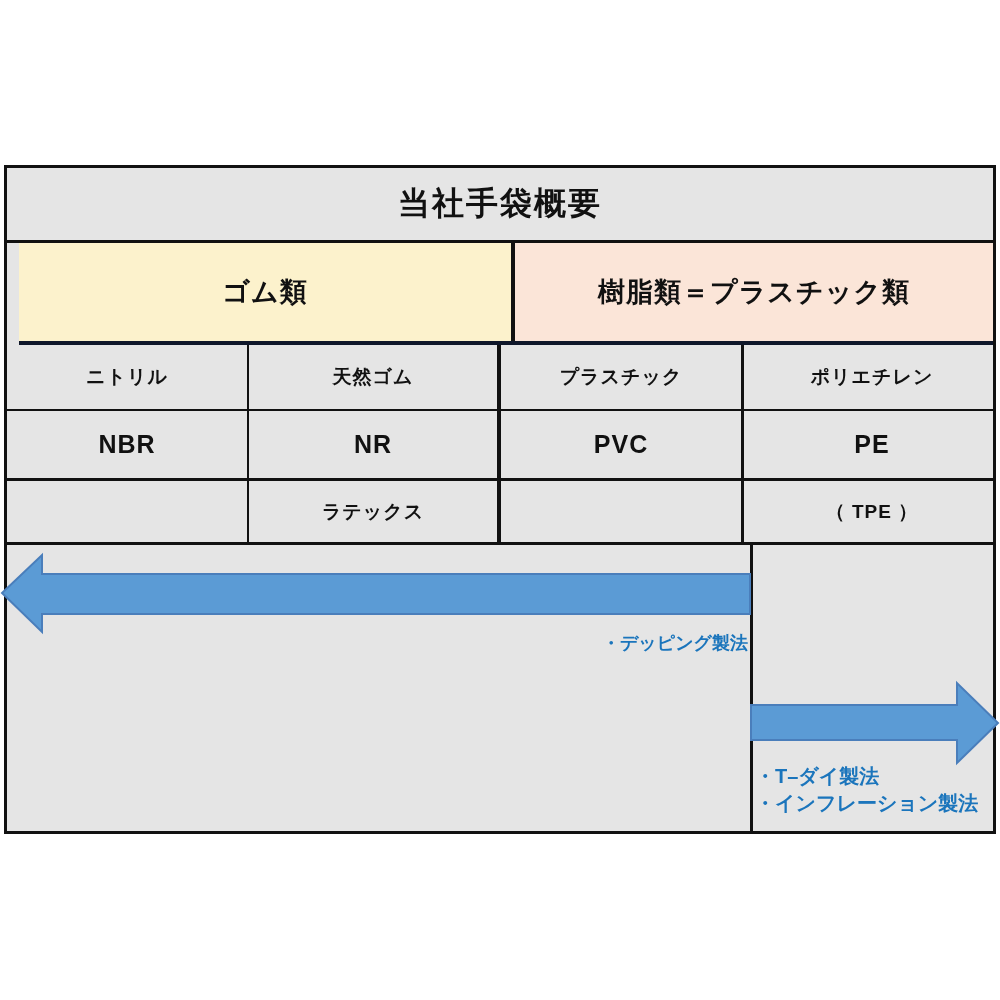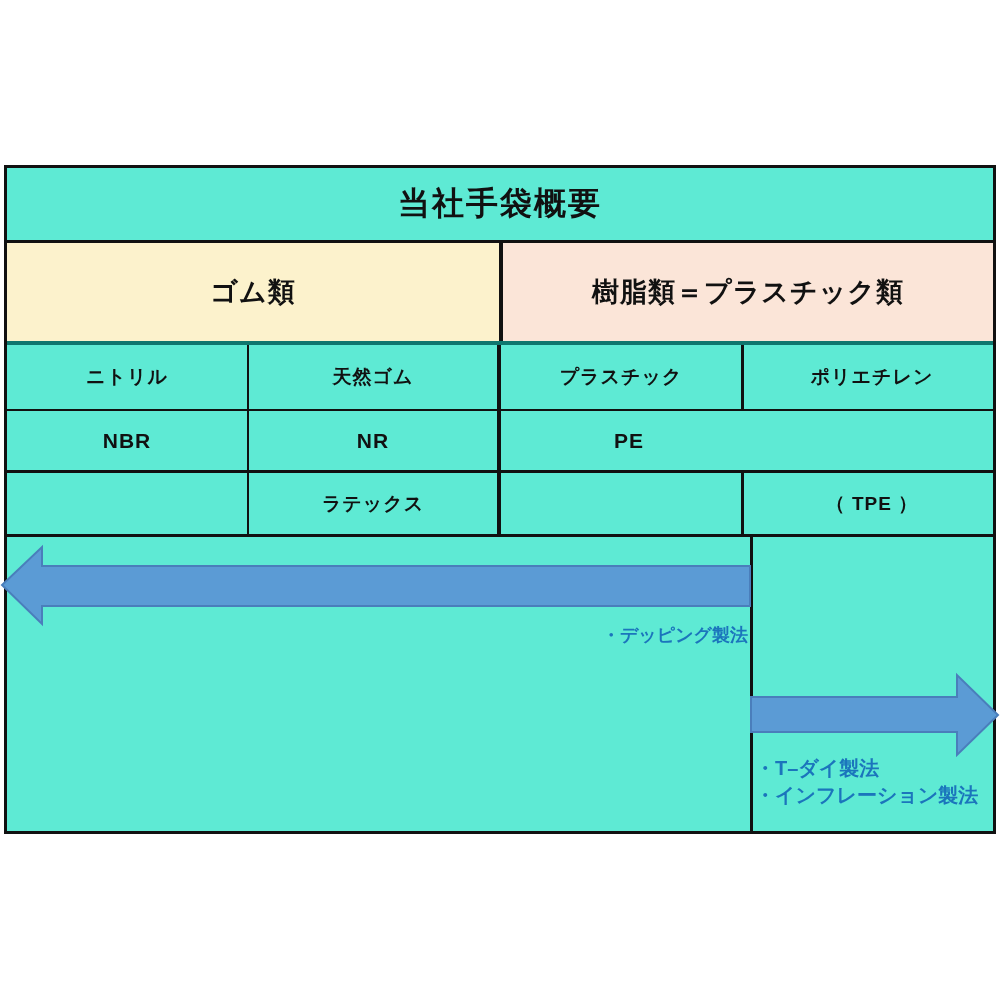--- a/index.html
+++ b/index.html
@@ -3,38 +3,38 @@
 <meta charset="utf-8">
 <style>
   html,body{margin:0;padding:0;}
   body{
     width:1000px;height:1000px;background:#ffffff;position:relative;
     font-family:"Liberation Sans","DejaVu Sans",sans-serif;
     color:#111;
   }
   .tablewrap{
     position:absolute;left:4px;top:165px;width:992px;height:669px;
-    box-sizing:border-box;border:3px solid #111;background:#5eead4;
+    box-sizing:border-box;border:3px solid #111;background:#e5e5e5;
     display:flex;flex-direction:column;
   }
   .title-row{
     height:72px;border-bottom:3px solid #111;
     display:flex;align-items:center;justify-content:center;
     font-size:32px;font-weight:bold;letter-spacing:2px;
   }
-  .header-row{height:98px;border-bottom:4px solid #0f766e;display:flex;}
+  .header-row{height:98px;border-bottom:4px solid #0f172a;display:flex;margin-left:12px;}
   .hdr{
     display:flex;align-items:center;justify-content:center;
     font-size:27px;font-weight:bold;box-sizing:border-box;letter-spacing:1px;
   }
   .hdr.rubber{width:496px;border-right:4px solid #111;background:var(--rubber-bg,#fcf2cc);}
   .hdr.plastic{flex:1;background:var(--plastic-bg,#fbe5d8);justify-content:center;}
   .row{display:flex;box-sizing:border-box;}
   .row.r1{height:66px;border-bottom:2px solid #111;font-size:19px;}
-  .row.r2{height:62px;border-bottom:3px solid #111;font-size:21px;}
+  .row.r2{height:70px;border-bottom:3px solid #111;font-size:25px;}
   .row.r3{height:64px;border-bottom:3px solid #111;font-size:19px;}
   .c{
     box-sizing:border-box;display:flex;align-items:center;justify-content:center;
     font-weight:bold;letter-spacing:1px;
   }
   .c1{width:242px;border-right:2px solid #111;}
   .c2{width:252px;border-right:4px solid #111;}
   .c3{width:243px;border-right:3px solid #111;}
   .c4{width:240px;padding-left:16px;}
   .bottom{flex:1;display:flex;}
@@ -78,20 +78,21 @@
   <div class="row r1">
     <div class="c c1">ニトリル</div>
     <div class="c c2">天然ゴム</div>
     <div class="c c3">プラスチック</div>
     <div class="c c4">ポリエチレン</div>
   </div>
 
   <div class="row r2">
     <div class="c c1">NBR</div>
     <div class="c c2">NR</div>
+    <div class="c c3">PVC</div>
     <div class="c c4">PE</div>
   </div>
 
   <div class="row r3">
     <div class="c c1"></div>
     <div class="c c2">ラテックス</div>
     <div class="c c3"></div>
     <div class="c c4">（ TPE ）</div>
   </div>
 

